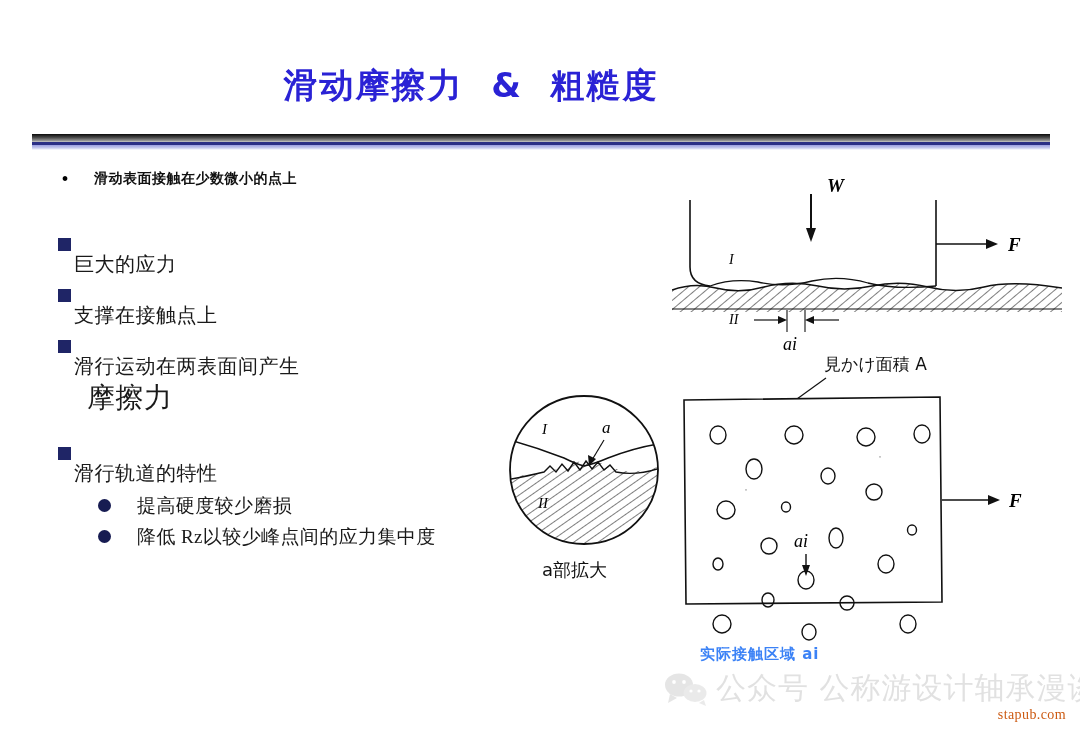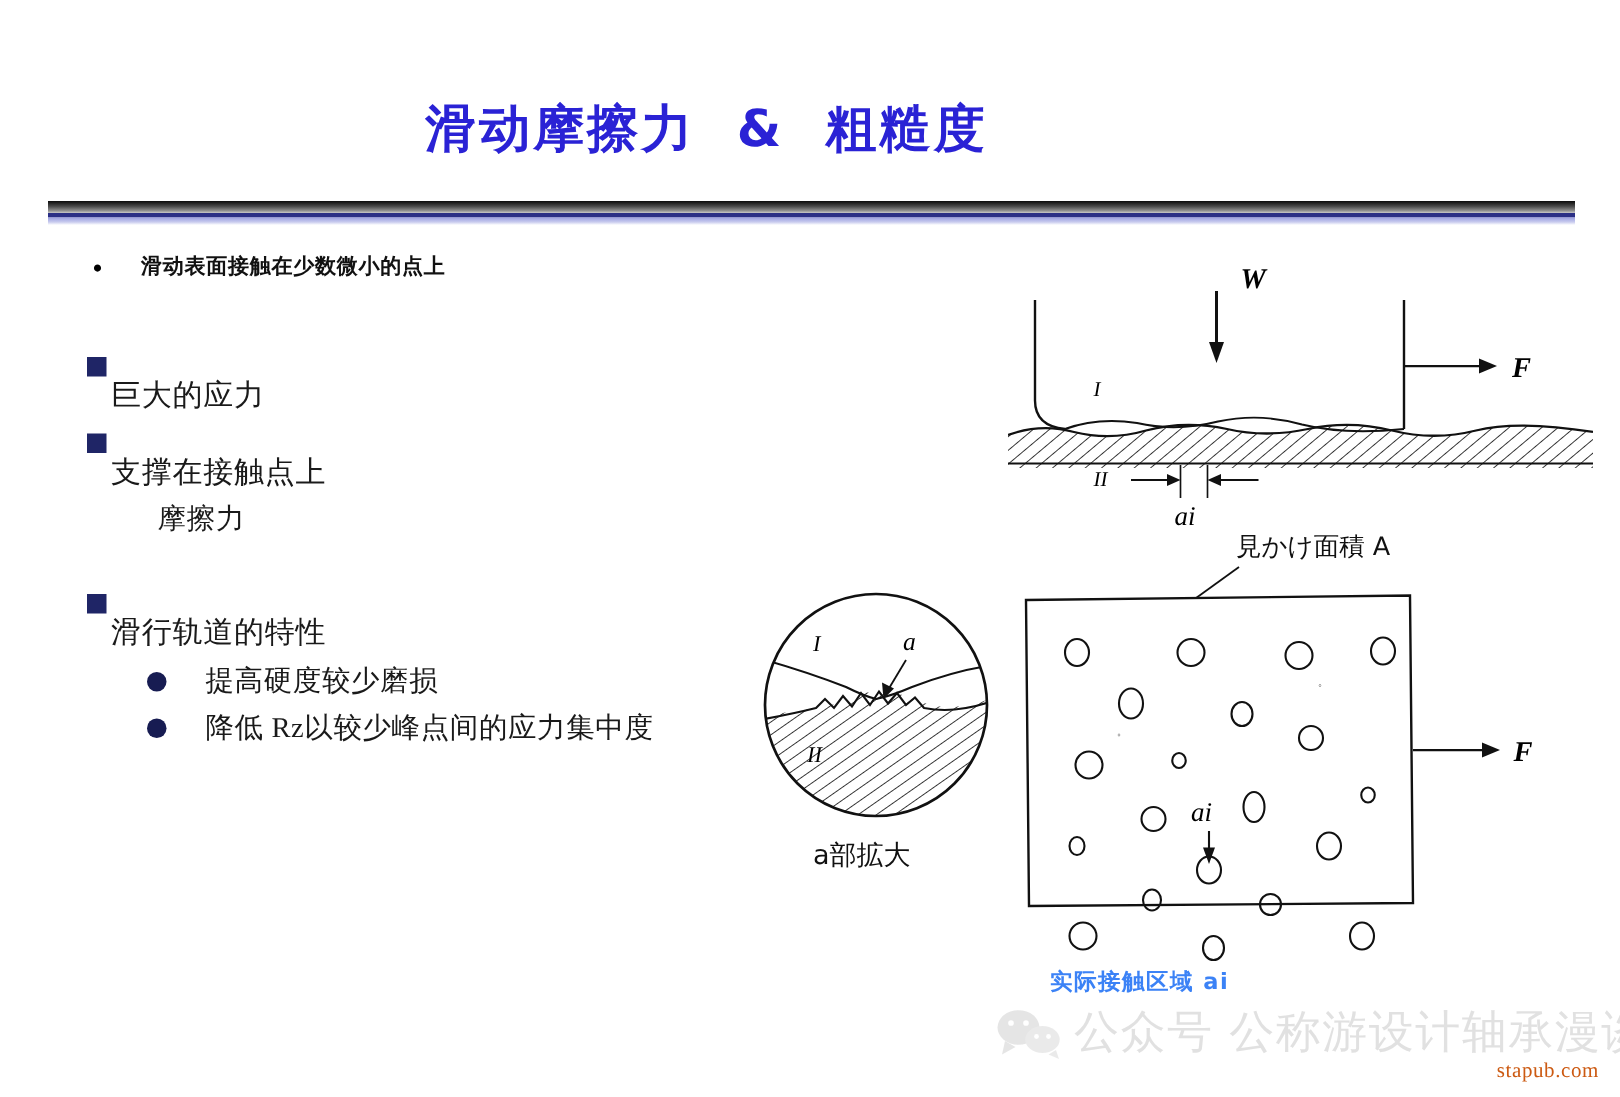--- a/index.html
+++ b/index.html
@@ -104,22 +104,22 @@
     margin-top: 6px;
   }
   .sq-text {
     margin-left: 16px;
     font-size: 20px;
     line-height: 26px;
     color: #1a1a1a;
     letter-spacing: 0.5px;
   }
   .cont-text {
-    margin-left: 47px;
-    font-size: 19px;
+    margin-left: 29px;
+    font-size: 28px;
     line-height: 26px;
     color: #1a1a1a;
     letter-spacing: 0.5px;
   }
   .group-gap { height: 30px; }
 
   .ci-row {
     display: flex;
     align-items: flex-start;
     margin-left: 40px;
@@ -223,20 +223,24 @@
   <div class="sq-row">
     <span class="sq-marker"></span>
     <span class="sq-text">巨大的应力</span>
   </div>
 
   <div class="sq-row">
     <span class="sq-marker"></span>
     <span class="sq-text">支撑在接触点上</span>
   </div>
 
+  <div class="sq-row">
+    <span class="sq-marker"></span>
+    <span class="sq-text">滑行运动在两表面间产生</span>
+  </div>
 
   <div class="cont-text">摩擦力</div>
 
   <div class="group-gap"></div>
 
   <div class="sq-row">
     <span class="sq-marker"></span>
     <span class="sq-text">滑行轨道的特性</span>
   </div>
 

